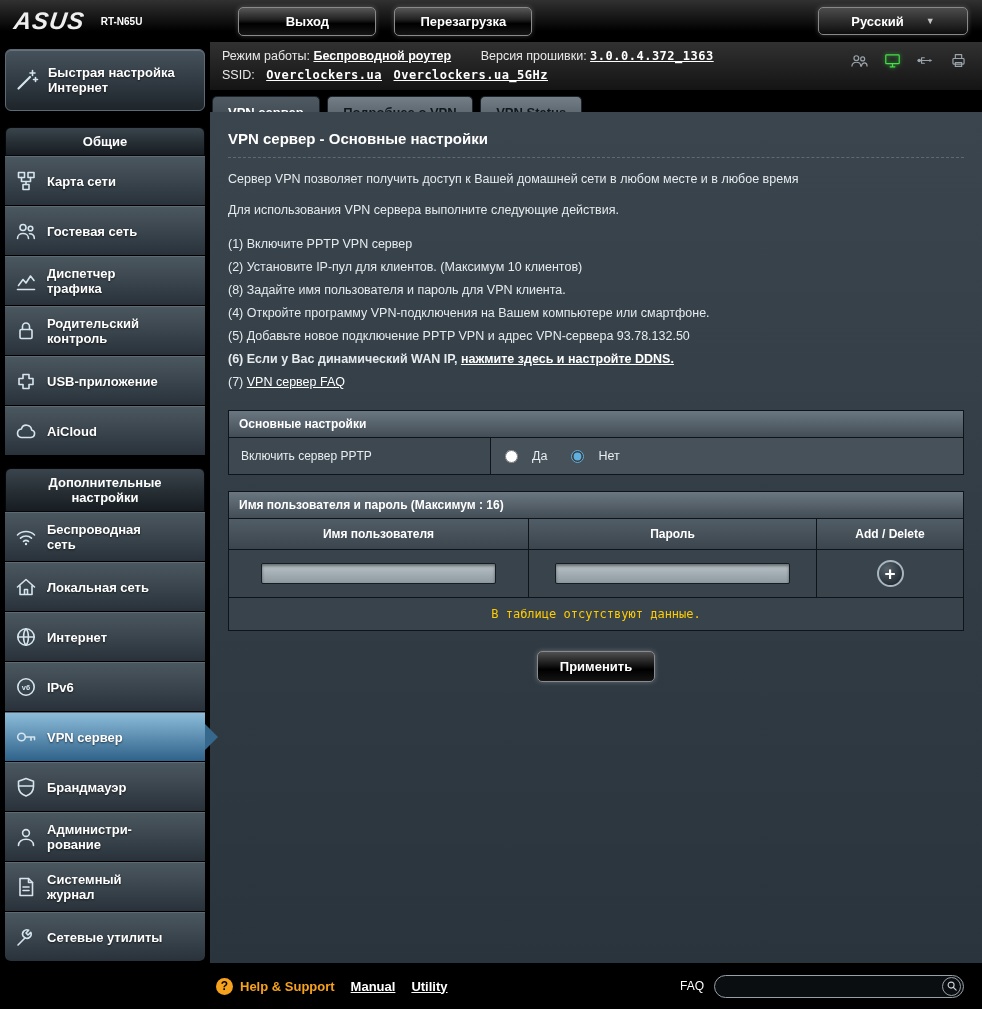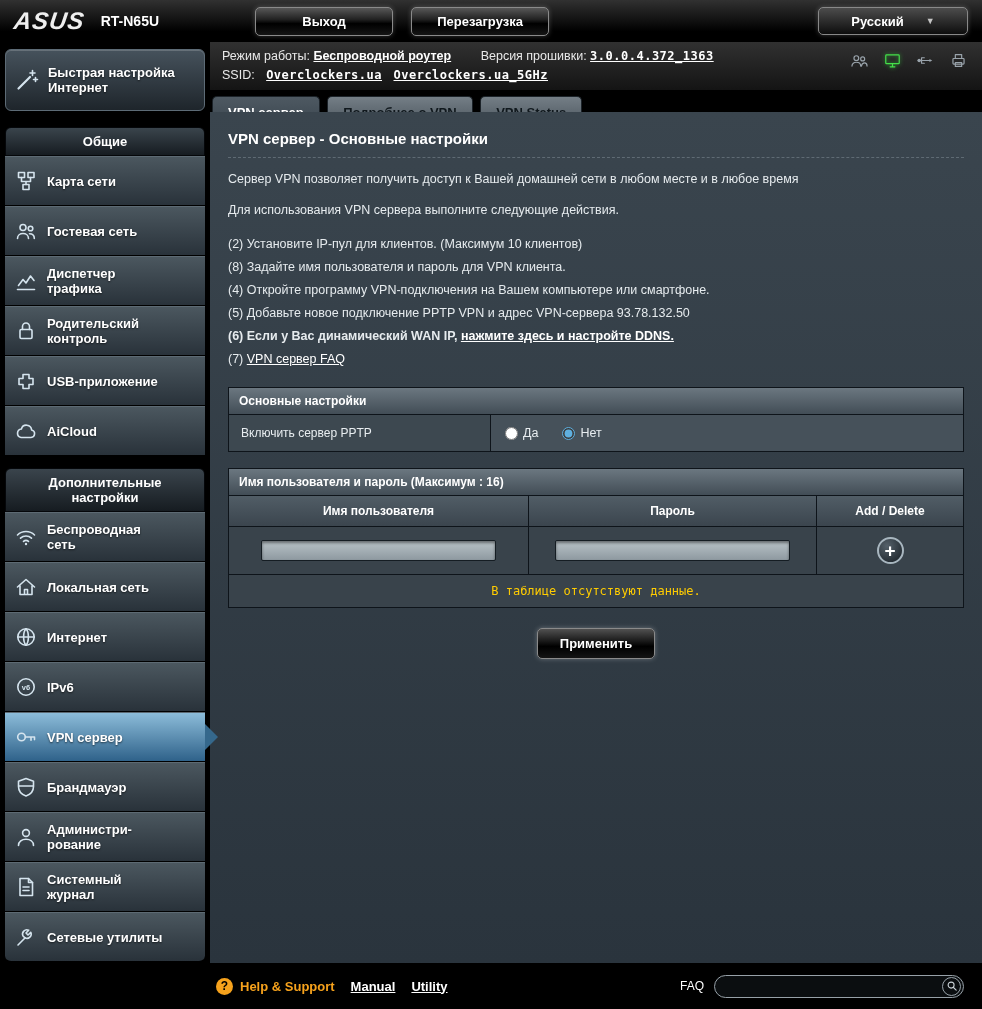--- a/index.html
+++ b/index.html
@@ -4,21 +4,21 @@
 <style>
   *{margin:0;padding:0;box-sizing:border-box}
   html,body{background:#444;}
   .page{width:982px;height:1009px;margin:0 auto;background:#000;position:relative;overflow:hidden;
         font-family:"Liberation Sans",sans-serif;}
 
   
   .header{height:42px;display:flex;align-items:center;background:linear-gradient(#313131,#000 75%);
           padding:0 14px;position:relative;z-index:4;}
   .logo{font-style:italic;font-weight:bold;font-size:24px;color:#efefef;letter-spacing:1px;transform:skewX(-8deg);}
-  .model{font-weight:bold;font-size:14px;color:#fff;margin-left:16px;}
+  .model{font-weight:bold;font-size:10px;color:#fff;margin-left:16px;}
   .hbtns{display:flex;gap:18px;margin-left:96px;}
   .hbtn{min-width:138px;height:29px;border-radius:5px;border:1px solid #8a8a8a;
         background:linear-gradient(#575757 0%,#222 42%,#000 58%,#151515);
         color:#fff;font-weight:bold;font-size:13px;font-family:inherit;
         box-shadow:0 0 5px rgba(255,255,255,.22);cursor:pointer;}
   .lang{margin-left:auto;height:28px;min-width:150px;border-radius:5px;border:1px solid #888;
         background:linear-gradient(#4c4c4c,#0d0d0d);display:flex;align-items:center;justify-content:center;
         gap:22px;padding:0 12px;color:#fff;font-weight:bold;font-size:13px;cursor:pointer;
         box-shadow:0 0 5px rgba(255,255,255,.22);}
   .lang .chev{font-size:9px;color:#c5c5c5;}
@@ -76,21 +76,21 @@
   .step-link{color:#fff;text-decoration:underline;cursor:pointer;}
   .step-link.b{font-weight:bold;}
 
   .tbl{margin-top:16px;border:1px solid #0e141a;}
   .tbl-title{background:linear-gradient(#6b7780,#424d56);padding:6px 10px;font-weight:bold;font-size:12px;
              color:#fff;border-bottom:1px solid #0e141a;}
   .tbl-row{display:flex;}
   .tbl-cell-label{flex:0 0 262px;padding:11px 12px;font-size:12px;color:#e8edf0;
                   border-right:1px solid #0e141a;background:#3d4850;}
   .tbl-cell-value{flex:1;display:flex;align-items:center;gap:24px;padding:0 14px;background:#46515a;}
-  .radio-lab{display:flex;align-items:center;gap:5px;font-size:12.5px;color:#e8edf0;cursor:pointer;}
+  .radio-lab{display:flex;align-items:center;gap:14px;font-size:12.5px;color:#e8edf0;cursor:pointer;}
   input[type=radio]{accent-color:#5fb0e0;width:13px;height:13px;cursor:pointer;}
 
   .cols{display:flex;background:linear-gradient(#515d66,#3b454e);}
   .col{padding:8px 0;text-align:center;font-weight:bold;font-size:12px;color:#fff;border-right:1px solid #0e141a;}
   .col:last-child{border-right:none;}
   .c-user{flex:0 0 300px;} .c-pass{flex:1;} .c-add{flex:0 0 146px;}
   .irow{display:flex;background:#39434b;border-top:1px solid #0e141a;}
   .icell{display:flex;align-items:center;justify-content:center;padding:10px 0;border-right:1px solid #0e141a;}
   .icell:last-child{border-right:none;}
   .tinput{width:235px;height:21px;border:1px solid #151d23;border-radius:2px;
@@ -353,20 +353,21 @@
         <div class="tab">VPN Status</div>
       </div>
 
       <div class="content">
         <div class="page-title">VPN сервер - Основные настройки</div>
 
         <div class="desc">Сервер VPN позволяет получить доступ к Вашей домашней сети в любом месте и в любое время</div>
         <div class="desc">Для использования VPN сервера выполните следующие действия.</div>
 
         <div class="steps">
+          <div>(1) Включите PPTP VPN сервер</div>
           <div>(2) Установите IP-пул для клиентов. (Максимум 10 клиентов)</div>
           <div>(8) Задайте имя пользователя и пароль для VPN клиента.</div>
           <div>(4) Откройте программу VPN-подключения на Вашем компьютере или смартфоне.</div>
           <div>(5) Добавьте новое подключение PPTP VPN и адрес VPN-сервера 93.78.132.50</div>
           <div class="step-bold">
             <span>(6) Если у Вас динамический WAN IP, </span><a class="step-link b">нажмите здесь и настройте DDNS.</a>
           </div>
           <div>
             <span>(7) </span><a class="step-link">VPN сервер FAQ</a>
           </div>

